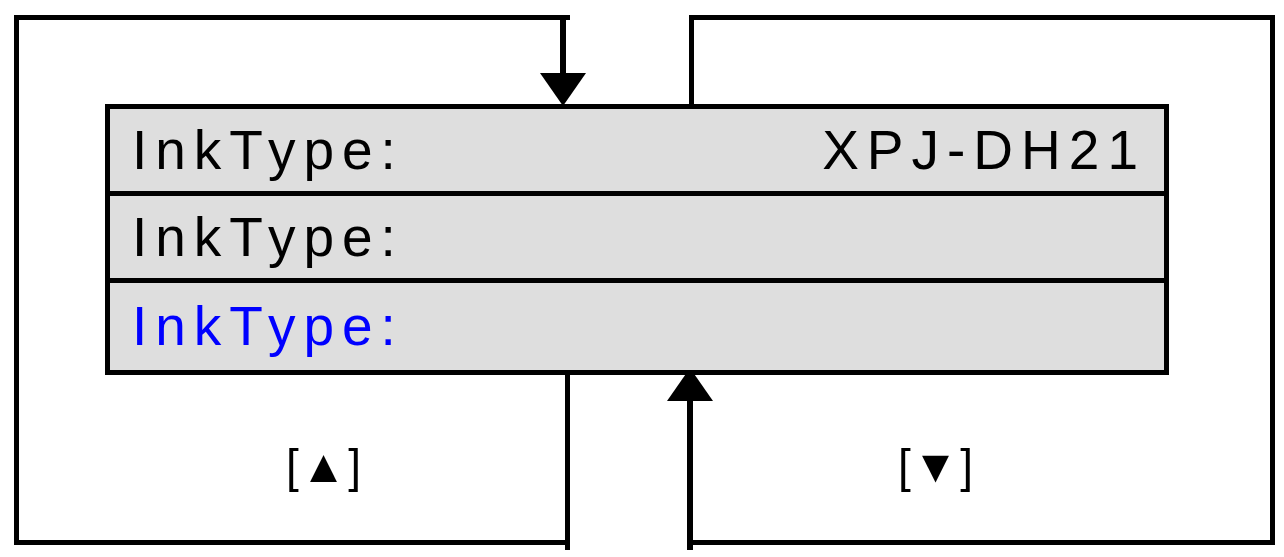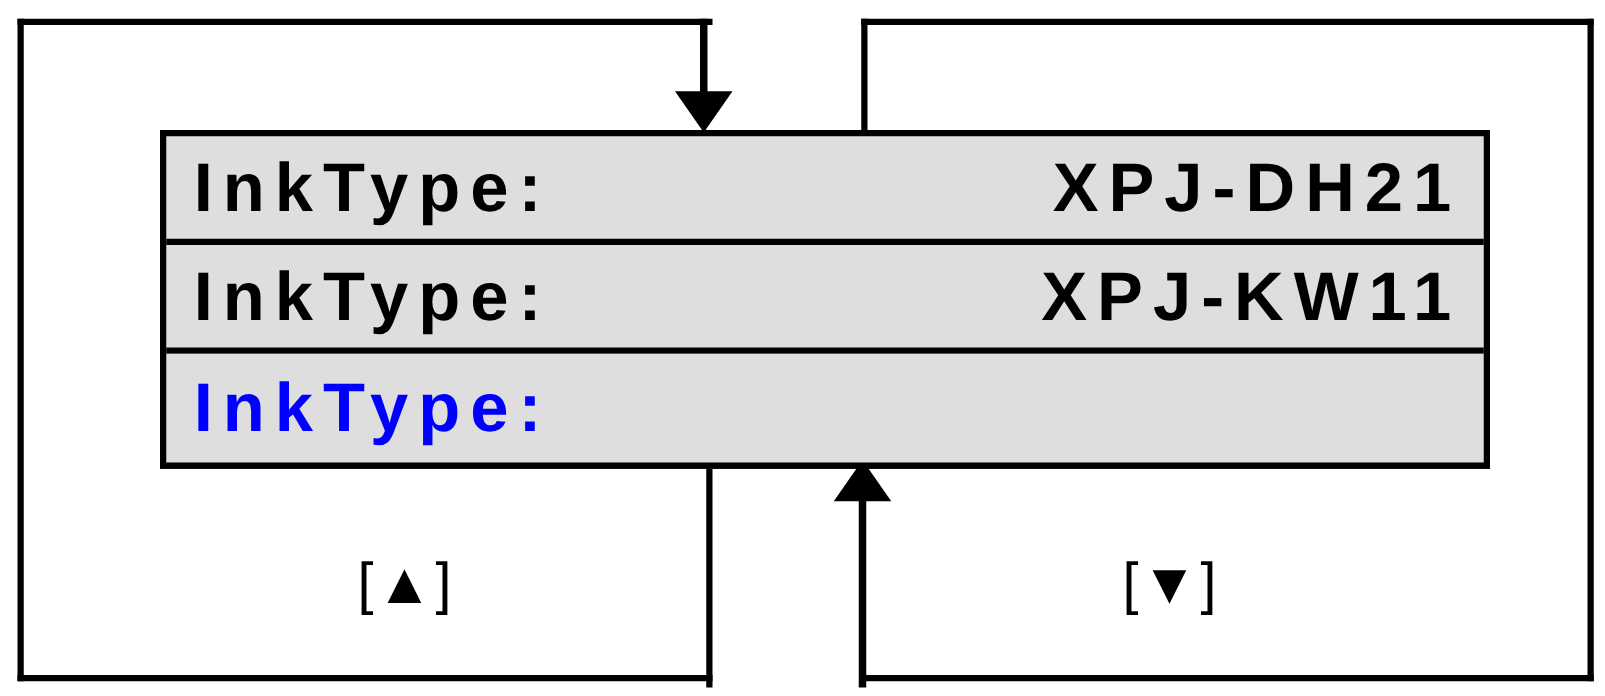--- a/index.html
+++ b/index.html
@@ -91,27 +91,26 @@
     left: 667px;
     top: 368px;
     border-left: 23px solid transparent;
     border-right: 23px solid transparent;
     border-bottom: 33px solid #000000;
   }
 
   
   #menu-list {
     position: absolute;
-    left: 128px;
+    left: 105px;
     top: 104px;
     width: 1064px;
     box-sizing: border-box;
     border: 5px solid #000000;
     background: #000000;
-    font-weight: bold;
   }
   .menu-row {
     display: flex;
     align-items: center;
     box-sizing: border-box;
     height: 87px;
     background: #dedede;
     color: #000000;
     border-bottom: 5px solid #000000;
     padding: 0 14px;
@@ -180,21 +179,20 @@
 
     <div class="menu-row">
       <span class="row-label">InkType:</span>
       <span class="row-spacer"></span>
       <span class="row-value">XPJ-DH21</span>
     </div>
 
     <div class="menu-row">
       <span class="row-label">InkType:</span>
       <span class="row-spacer"></span>
-      <span class="row-value">XPJ-KW11</span>
     </div>
 
     <div class="menu-row selected">
       <span class="row-label">InkType:</span>
       <span class="row-spacer"></span>
     </div>
 
   </div>
 
   <div class="key-caption" id="key-up">[▲]</div>

